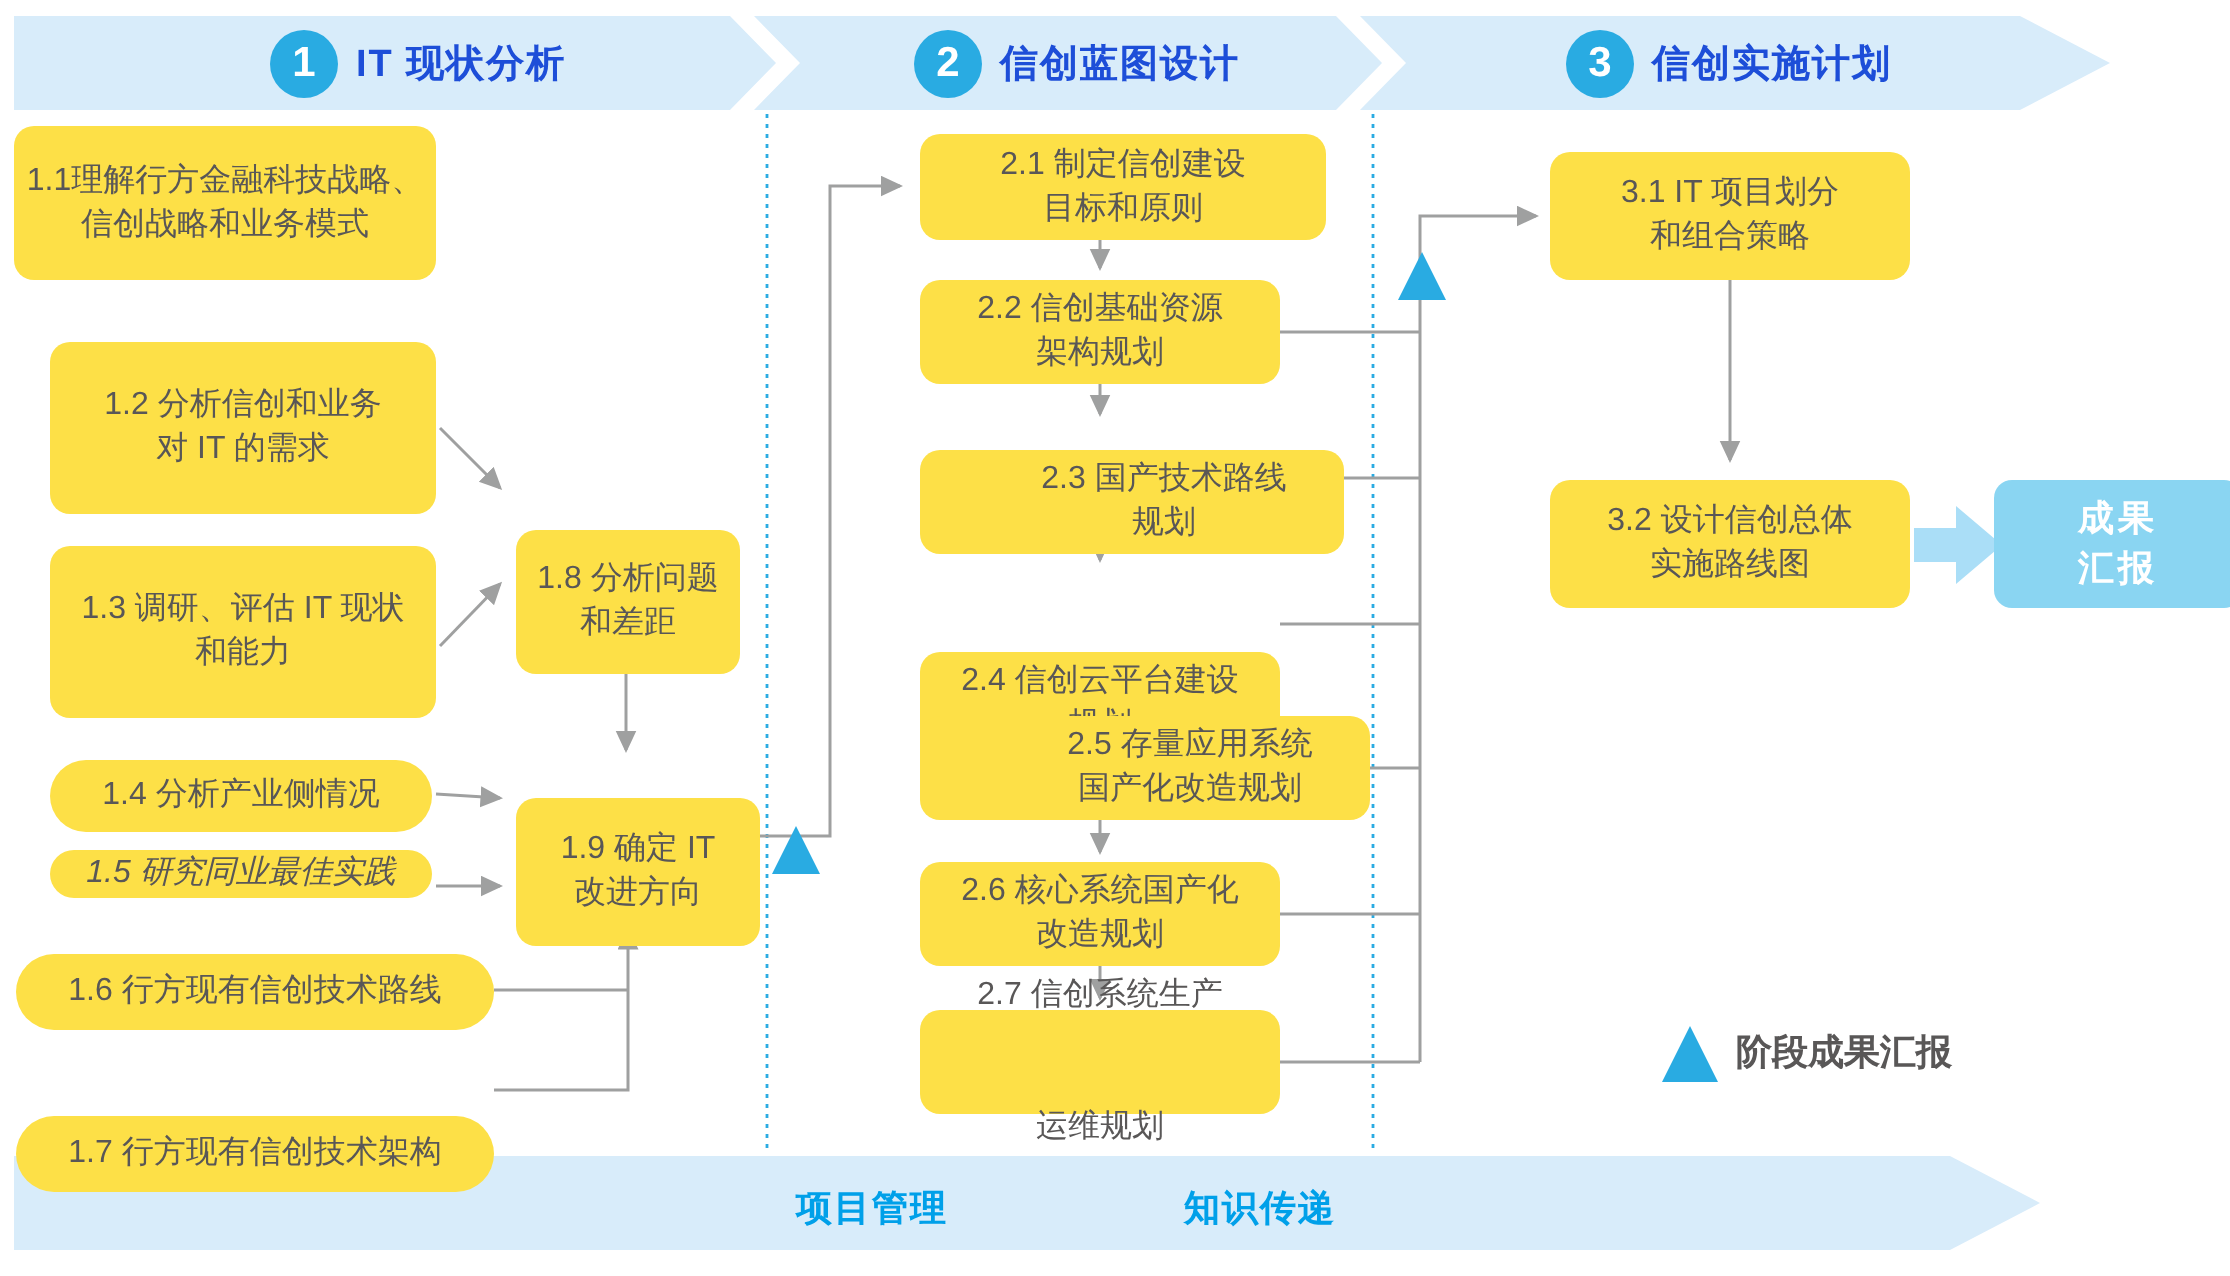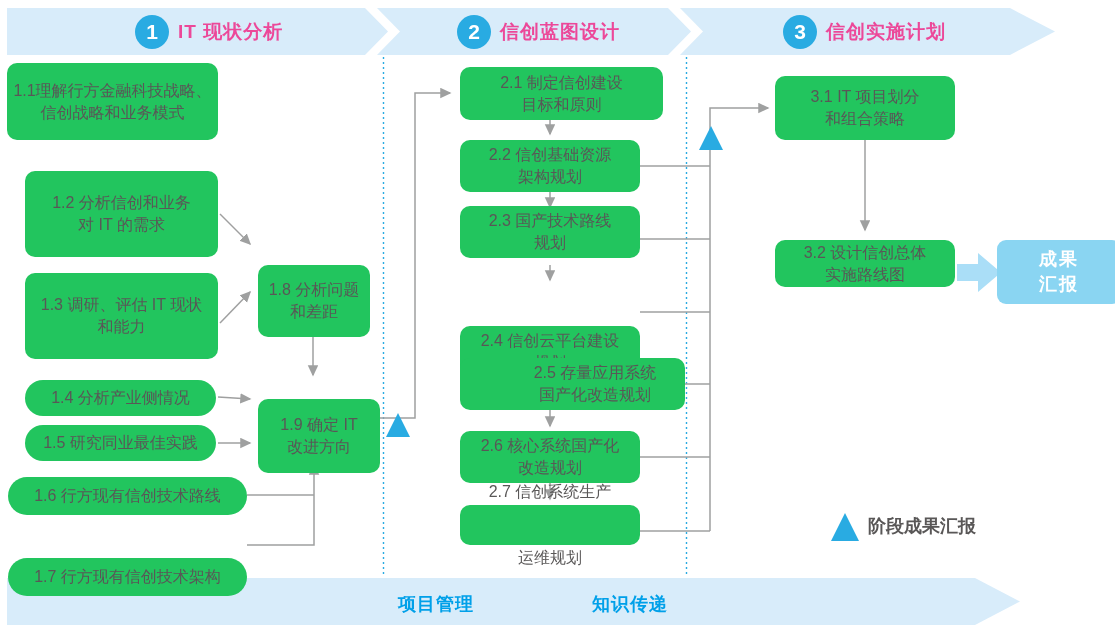--- a/index.html
+++ b/index.html
@@ -9,27 +9,27 @@
 
   
   .banner{position:absolute;background:#d8ecfa;
           clip-path:polygon(0 0,calc(100% - 45px) 0,100% 50%,calc(100% - 45px) 100%,0 100%);}
   .banner-top{left:7px;top:8px;width:1048px;height:47px;}
   .banner-bottom{left:7px;top:578px;width:1013px;height:47px;}
 
   .phase{position:absolute;top:14px;height:35px;display:flex;align-items:center;gap:9px;z-index:5;}
   .num{width:34px;height:34px;border-radius:50%;background:#29abe2;color:#fff;
        font-weight:bold;font-size:21px;display:flex;align-items:center;justify-content:center;}
-  .ptitle{color:#ec4899;font-weight:bold;font-size:19px;letter-spacing:1px;white-space:nowrap;}
+  .ptitle{color:#1d4ed8;font-weight:bold;font-size:19px;letter-spacing:1px;white-space:nowrap;}
 
   .bottom-label{position:absolute;top:592px;color:#00a0e9;font-weight:bold;font-size:18px;
                 letter-spacing:1px;z-index:5;white-space:nowrap;}
 
   
-  .box{position:absolute;background:#22c55e;border-radius:10px;color:#595757;
+  .box{position:absolute;background:#fde047;border-radius:10px;color:#595757;
        font-size:16px;line-height:1.35;display:flex;flex-direction:column;
        align-items:center;justify-content:center;text-align:left;z-index:4;white-space:nowrap;}
   .pill{border-radius:19px;}
   .box span{display:block;}
 
   .result{position:absolute;background:#8ad5f2;border-radius:9px;color:#fff;font-weight:bold;
           font-size:18px;line-height:1.4;display:flex;flex-direction:column;align-items:center;
           justify-content:center;text-align:center;z-index:4;letter-spacing:2px;}
 
   .legend-label{position:absolute;left:868px;top:514px;color:#595757;font-weight:bold;
@@ -115,21 +115,21 @@
     <span>1.2 分析信创和业务</span>
     <span>对 IT 的需求</span>
   </div>
   <div class="box" style="left:25px;top:273px;width:193px;height:86px;">
     <span>1.3 调研、评估 IT 现状</span>
     <span>和能力</span>
   </div>
   <div class="box pill" style="left:25px;top:380px;width:191px;height:36px;">
     <span>1.4 分析产业侧情况</span>
   </div>
-  <div class="box pill" style="left:25px;top:425px;width:191px;height:36px;">
+  <div class="box pill" style="left:25px;top:425px;width:191px;height:24px;font-style:italic;">
     <span>1.5 研究同业最佳实践</span>
   </div>
   <div class="box pill" style="left:8px;top:477px;width:239px;height:38px;">
     <span>1.6 行方现有信创技术路线</span>
   </div>
   <div class="box pill" style="left:8px;top:558px;width:239px;height:38px;">
     <span>1.7 行方现有信创技术架构</span>
   </div>
   <div class="box" style="left:258px;top:233px;width:112px;height:72px;margin-top:32px;">
     <span>1.8 分析问题</span>
@@ -141,46 +141,46 @@
   </div>
 
   <div class="box" style="left:460px;top:67px;width:203px;height:53px;">
     <span>2.1 制定信创建设</span>
     <span>目标和原则</span>
   </div>
   <div class="box" style="left:460px;top:140px;width:180px;height:52px;">
     <span>2.2 信创基础资源</span>
     <span>架构规划</span>
   </div>
-  <div class="box" style="left:460px;top:206px;width:180px;height:52px;">
+  <div class="box" style="left:460px;top:225px;width:180px;height:52px;padding-left:32px;">
     <span>2.3 国产技术路线</span>
     <span>规划</span>
   </div>
   <div class="box" style="left:460px;top:286px;width:180px;height:52px;margin-top:40px;">
     <span>2.4 信创云平台建设</span>
     <span>规划</span>
   </div>
   <div class="box" style="left:460px;top:358px;width:180px;height:52px;padding-left:45px;">
     <span>2.5 存量应用系统</span>
     <span>国产化改造规划</span>
   </div>
   <div class="box" style="left:460px;top:431px;width:180px;height:52px;">
     <span>2.6 核心系统国产化</span>
     <span>改造规划</span>
   </div>
-  <div class="box" style="left:460px;top:505px;width:180px;height:40px;gap:44px;">
+  <div class="box" style="left:460px;top:505px;width:180px;height:52px;gap:44px;">
     <span>2.7 信创系统生产</span>
     <span>运维规划</span>
   </div>
 
   <div class="box" style="left:775px;top:76px;width:180px;height:64px;">
     <span>3.1 IT 项目划分</span>
     <span>和组合策略</span>
   </div>
-  <div class="box" style="left:775px;top:240px;width:180px;height:47px;">
+  <div class="box" style="left:775px;top:240px;width:180px;height:64px;">
     <span>3.2 设计信创总体</span>
     <span>实施路线图</span>
   </div>
 
   <div class="result" style="left:997px;top:240px;width:124px;height:64px;">
     <span>成果</span>
     <span>汇报</span>
   </div>
 
   <div class="bottom-label" style="left:398px;">项目管理</div>

